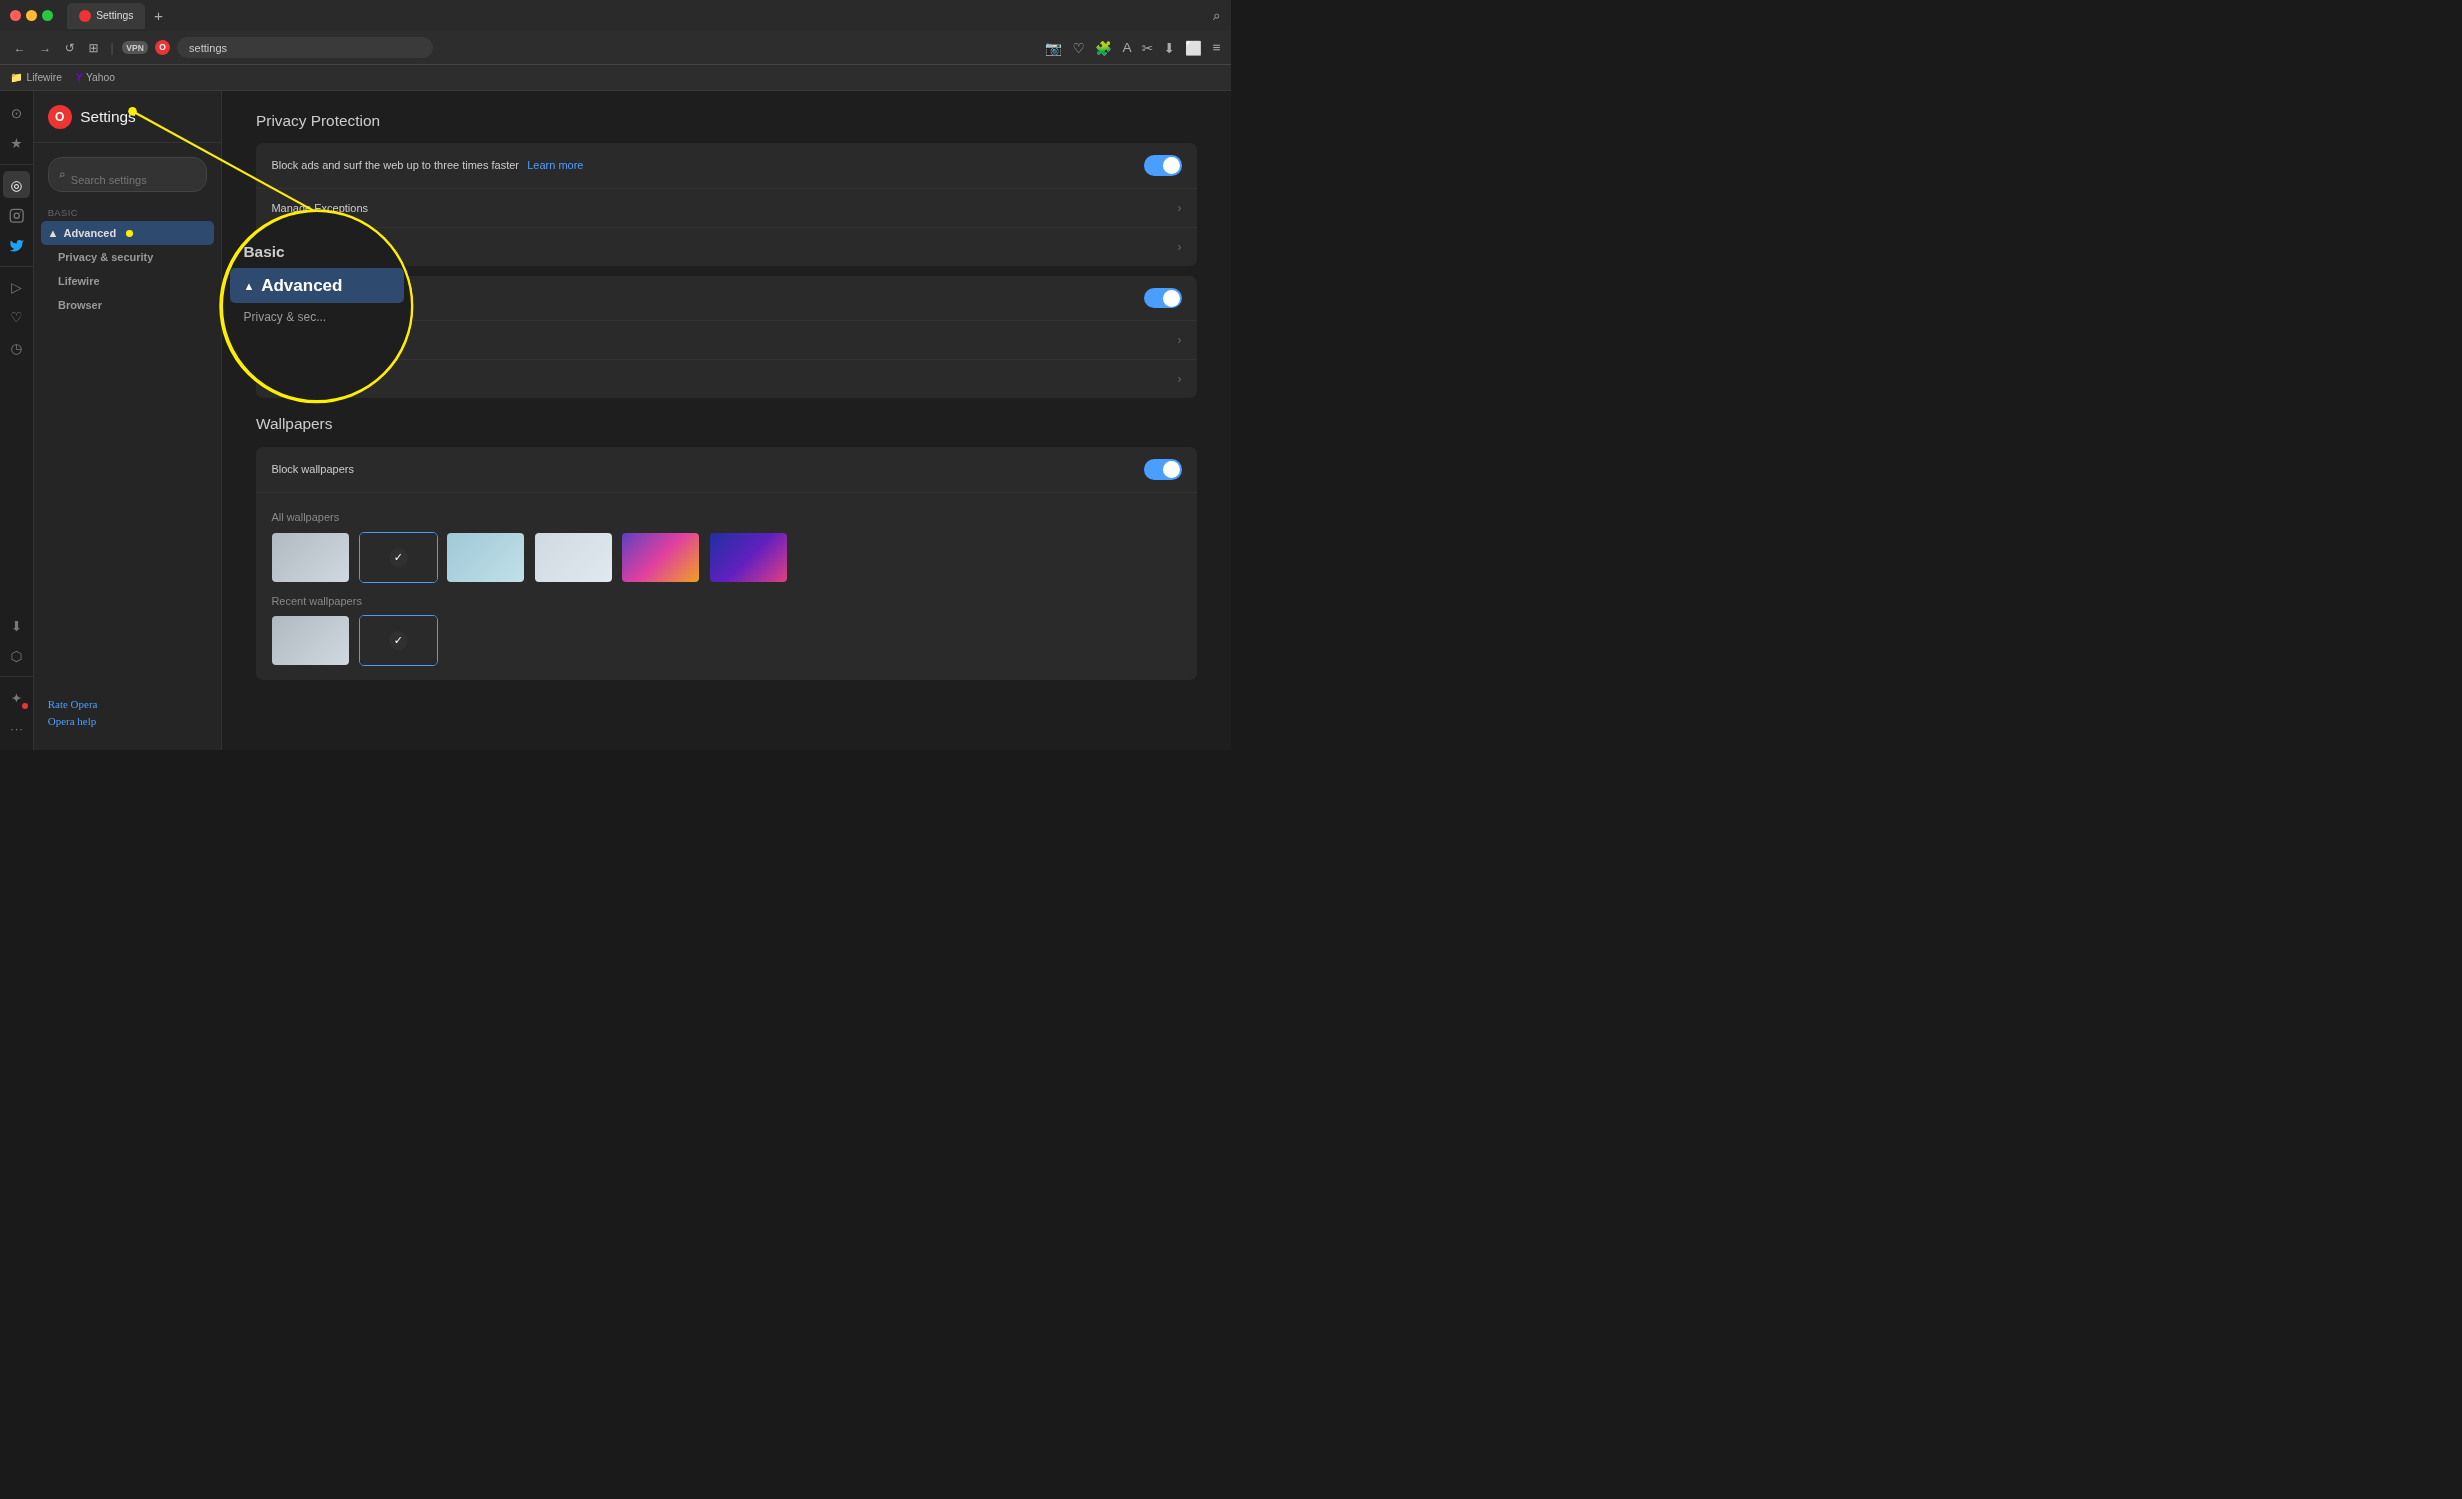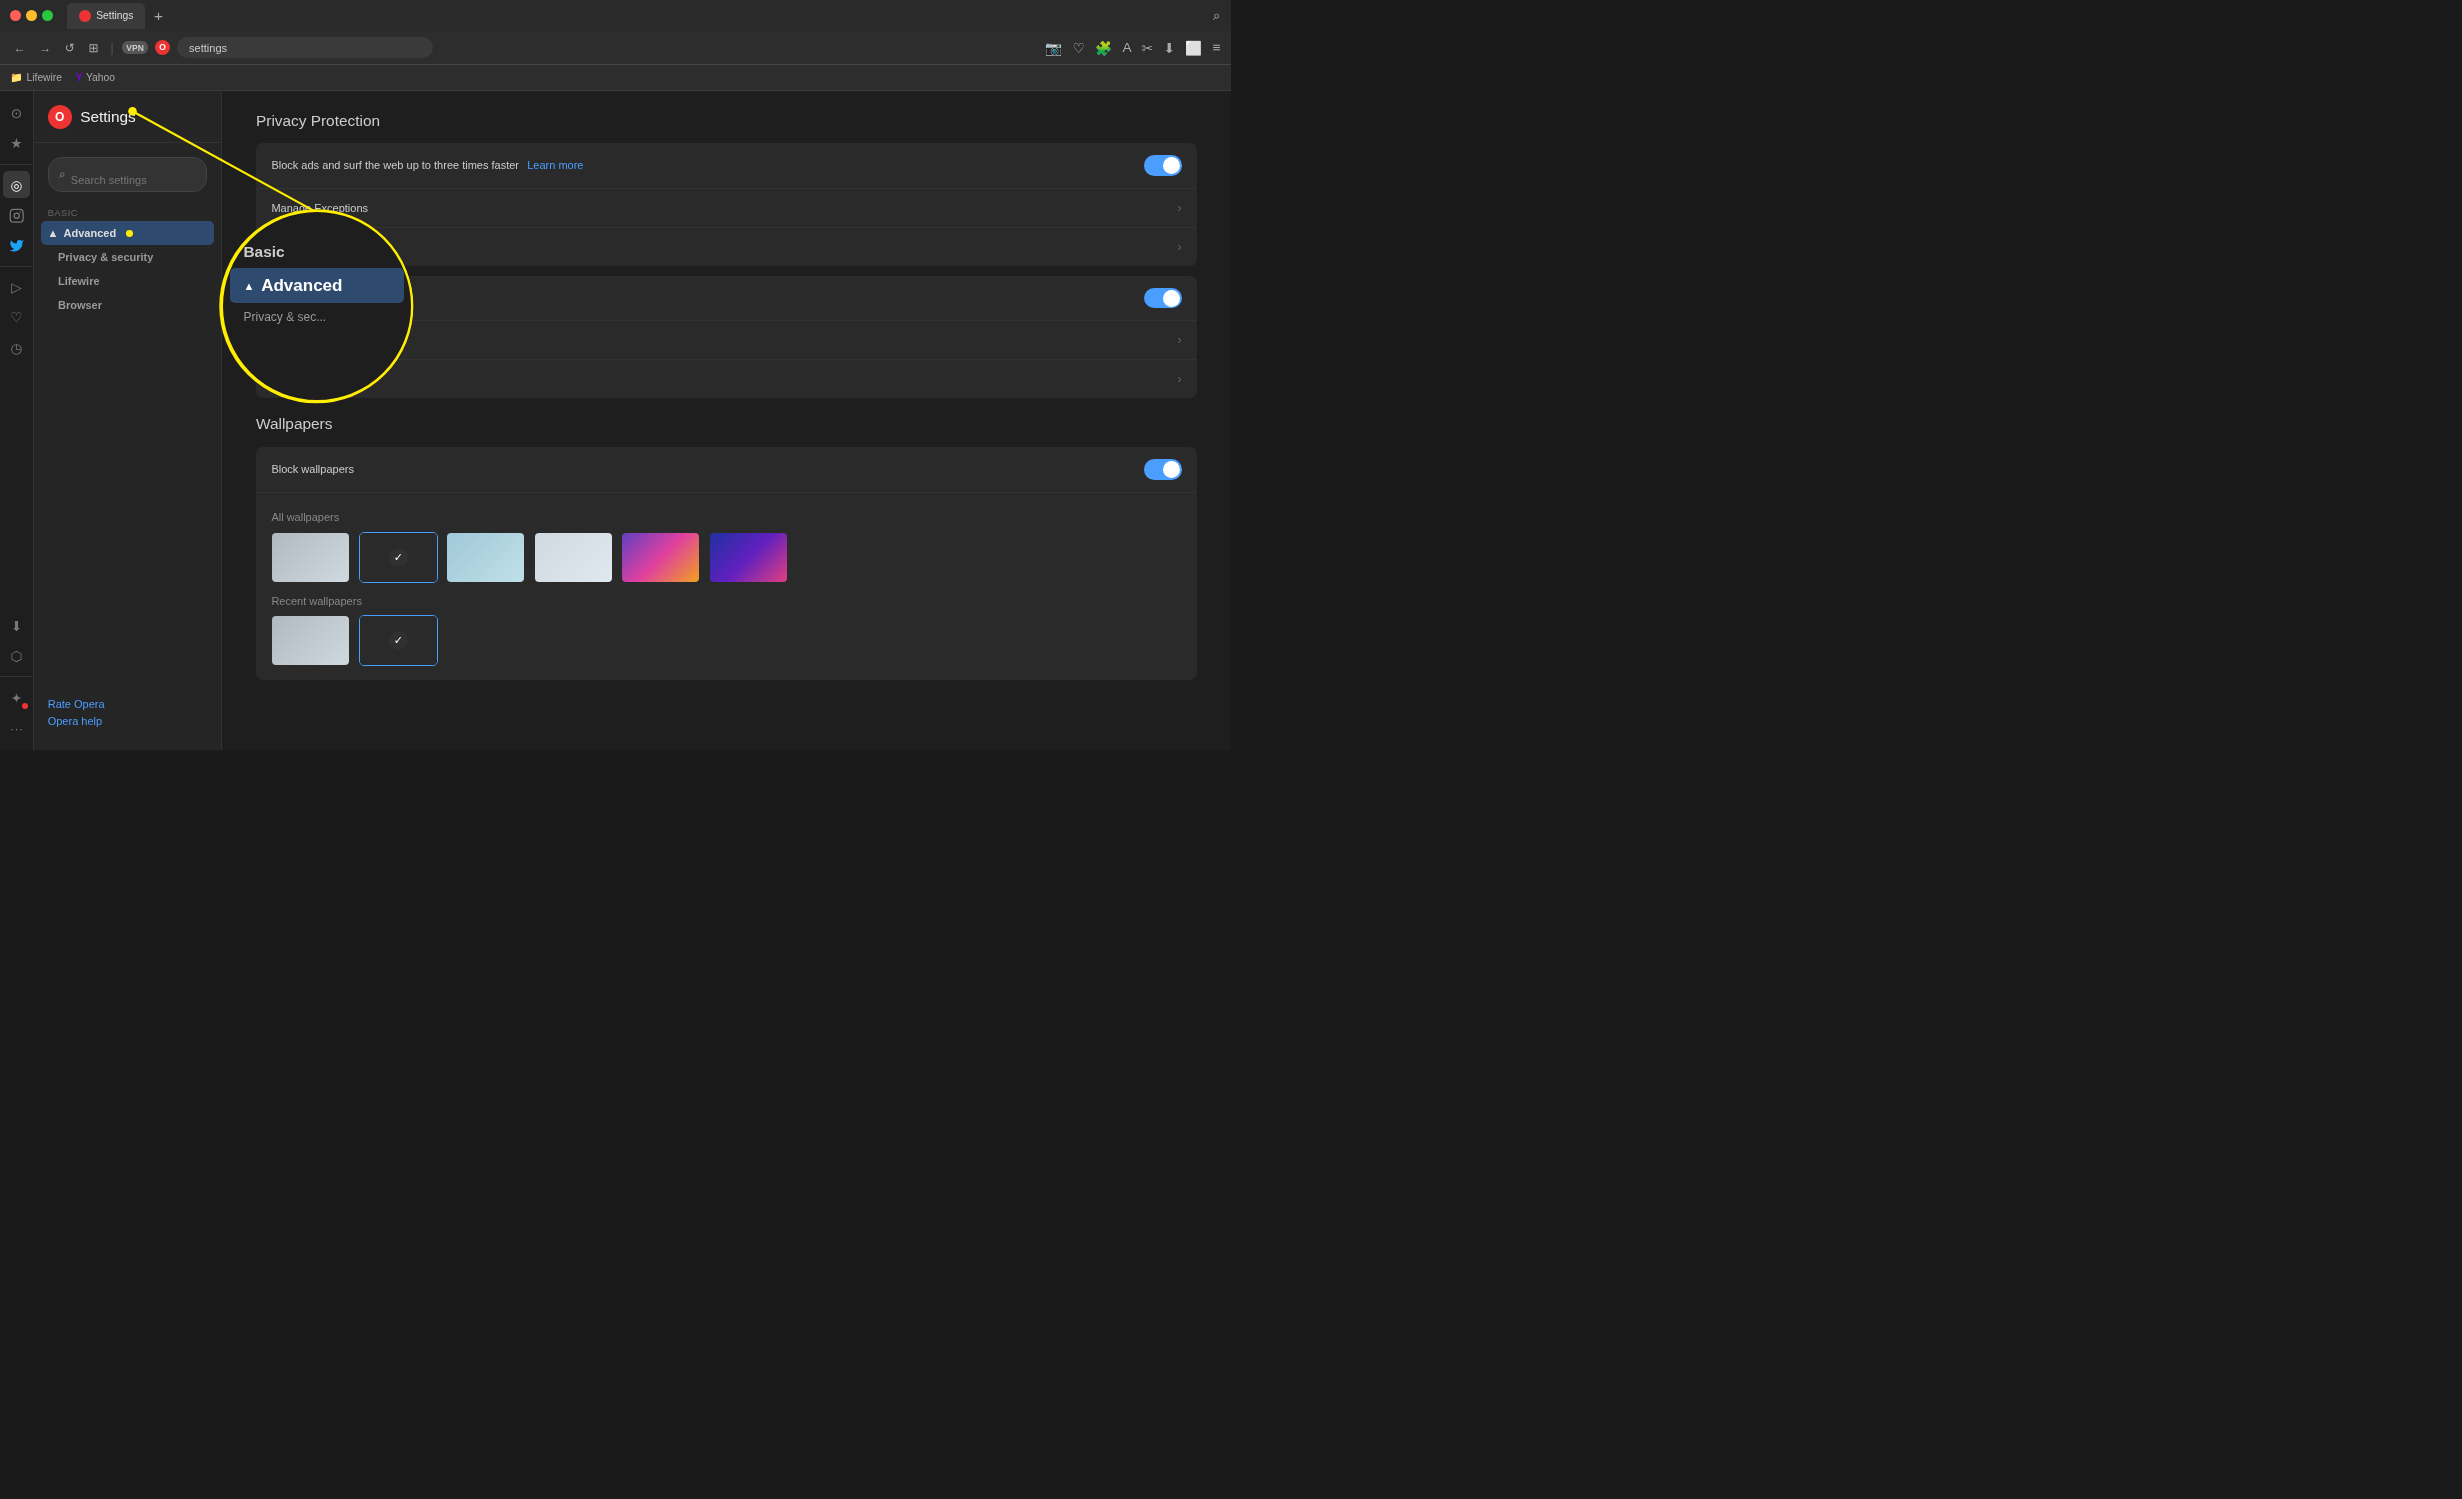--- a/index.html
+++ b/index.html
@@ -513,21 +513,21 @@
     <div class="nav-item section-header" style="background:#2e4a6e;border-radius:5.1px;margin:0 6.8px;padding:6px 6.8px;">
       <span>▲</span>
       <span>Advanced</span>
       <div class="dot-indicator" style="width:6.8px;height:6.8px;background:#ffee00;border-radius:50%;display:inline-block;margin-left:5.1px;position:relative;"></div>
     </div>
     <div class="nav-item sub-item">Privacy &amp; security</div>
     <div class="nav-item sub-item">Lifewire</div>
     <div class="nav-item sub-item">Browser</div>
 
     <div style="flex:1;"></div>
-    <div style="padding:6.8px 13.7px;margin-top:auto;">
+    <div style="padding:6.8px 13.7px;margin-top:auto;font-family:Liberation Serif, serif;">
       <a class="nav-link">Rate Opera</a>
       <a class="nav-link">Opera help</a>
     </div>
   </div>
 
   <div class="settings-content">
 
     <div class="section-title">Privacy Protection</div>
 
     <div class="card">

